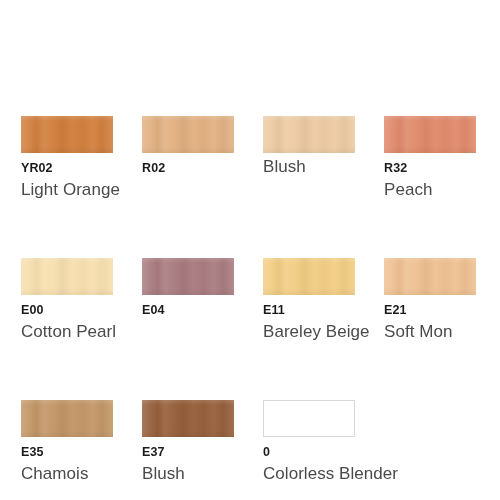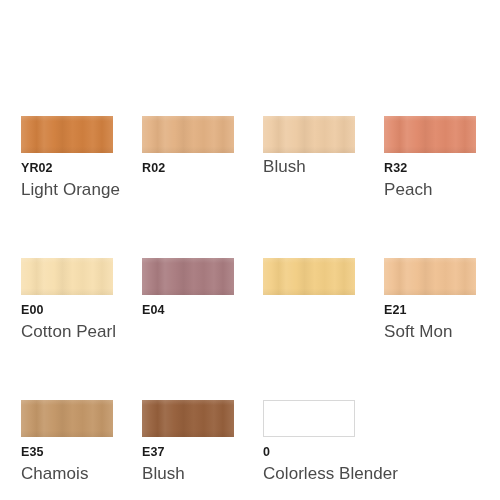--- a/index.html
+++ b/index.html
@@ -141,20 +141,22 @@
         <div class="swatch-chip" style="background: rgb(247, 223, 175);"></div>
         <div class="swatch-code">E00</div>
         <div class="swatch-name">Cotton Pearl</div>
       </div>
       <div class="swatch-cell">
         <div class="swatch-chip" style="background: rgb(169, 124, 128);"></div>
         <div class="swatch-code">E04</div>
       </div>
       <div class="swatch-cell">
         <div class="swatch-chip" style="background: rgb(242, 206, 133);"></div>
+        <div class="swatch-code">E11</div>
+        <div class="swatch-name">Bareley Beige</div>
       </div>
       <div class="swatch-cell">
         <div class="swatch-chip" style="background: rgb(239, 193, 147);"></div>
         <div class="swatch-code">E21</div>
         <div class="swatch-name">Soft Mon</div>
       </div>
       <div class="swatch-cell">
         <div class="swatch-chip" style="background: rgb(195, 151, 104);"></div>
         <div class="swatch-code">E35</div>
         <div class="swatch-name">Chamois</div>

